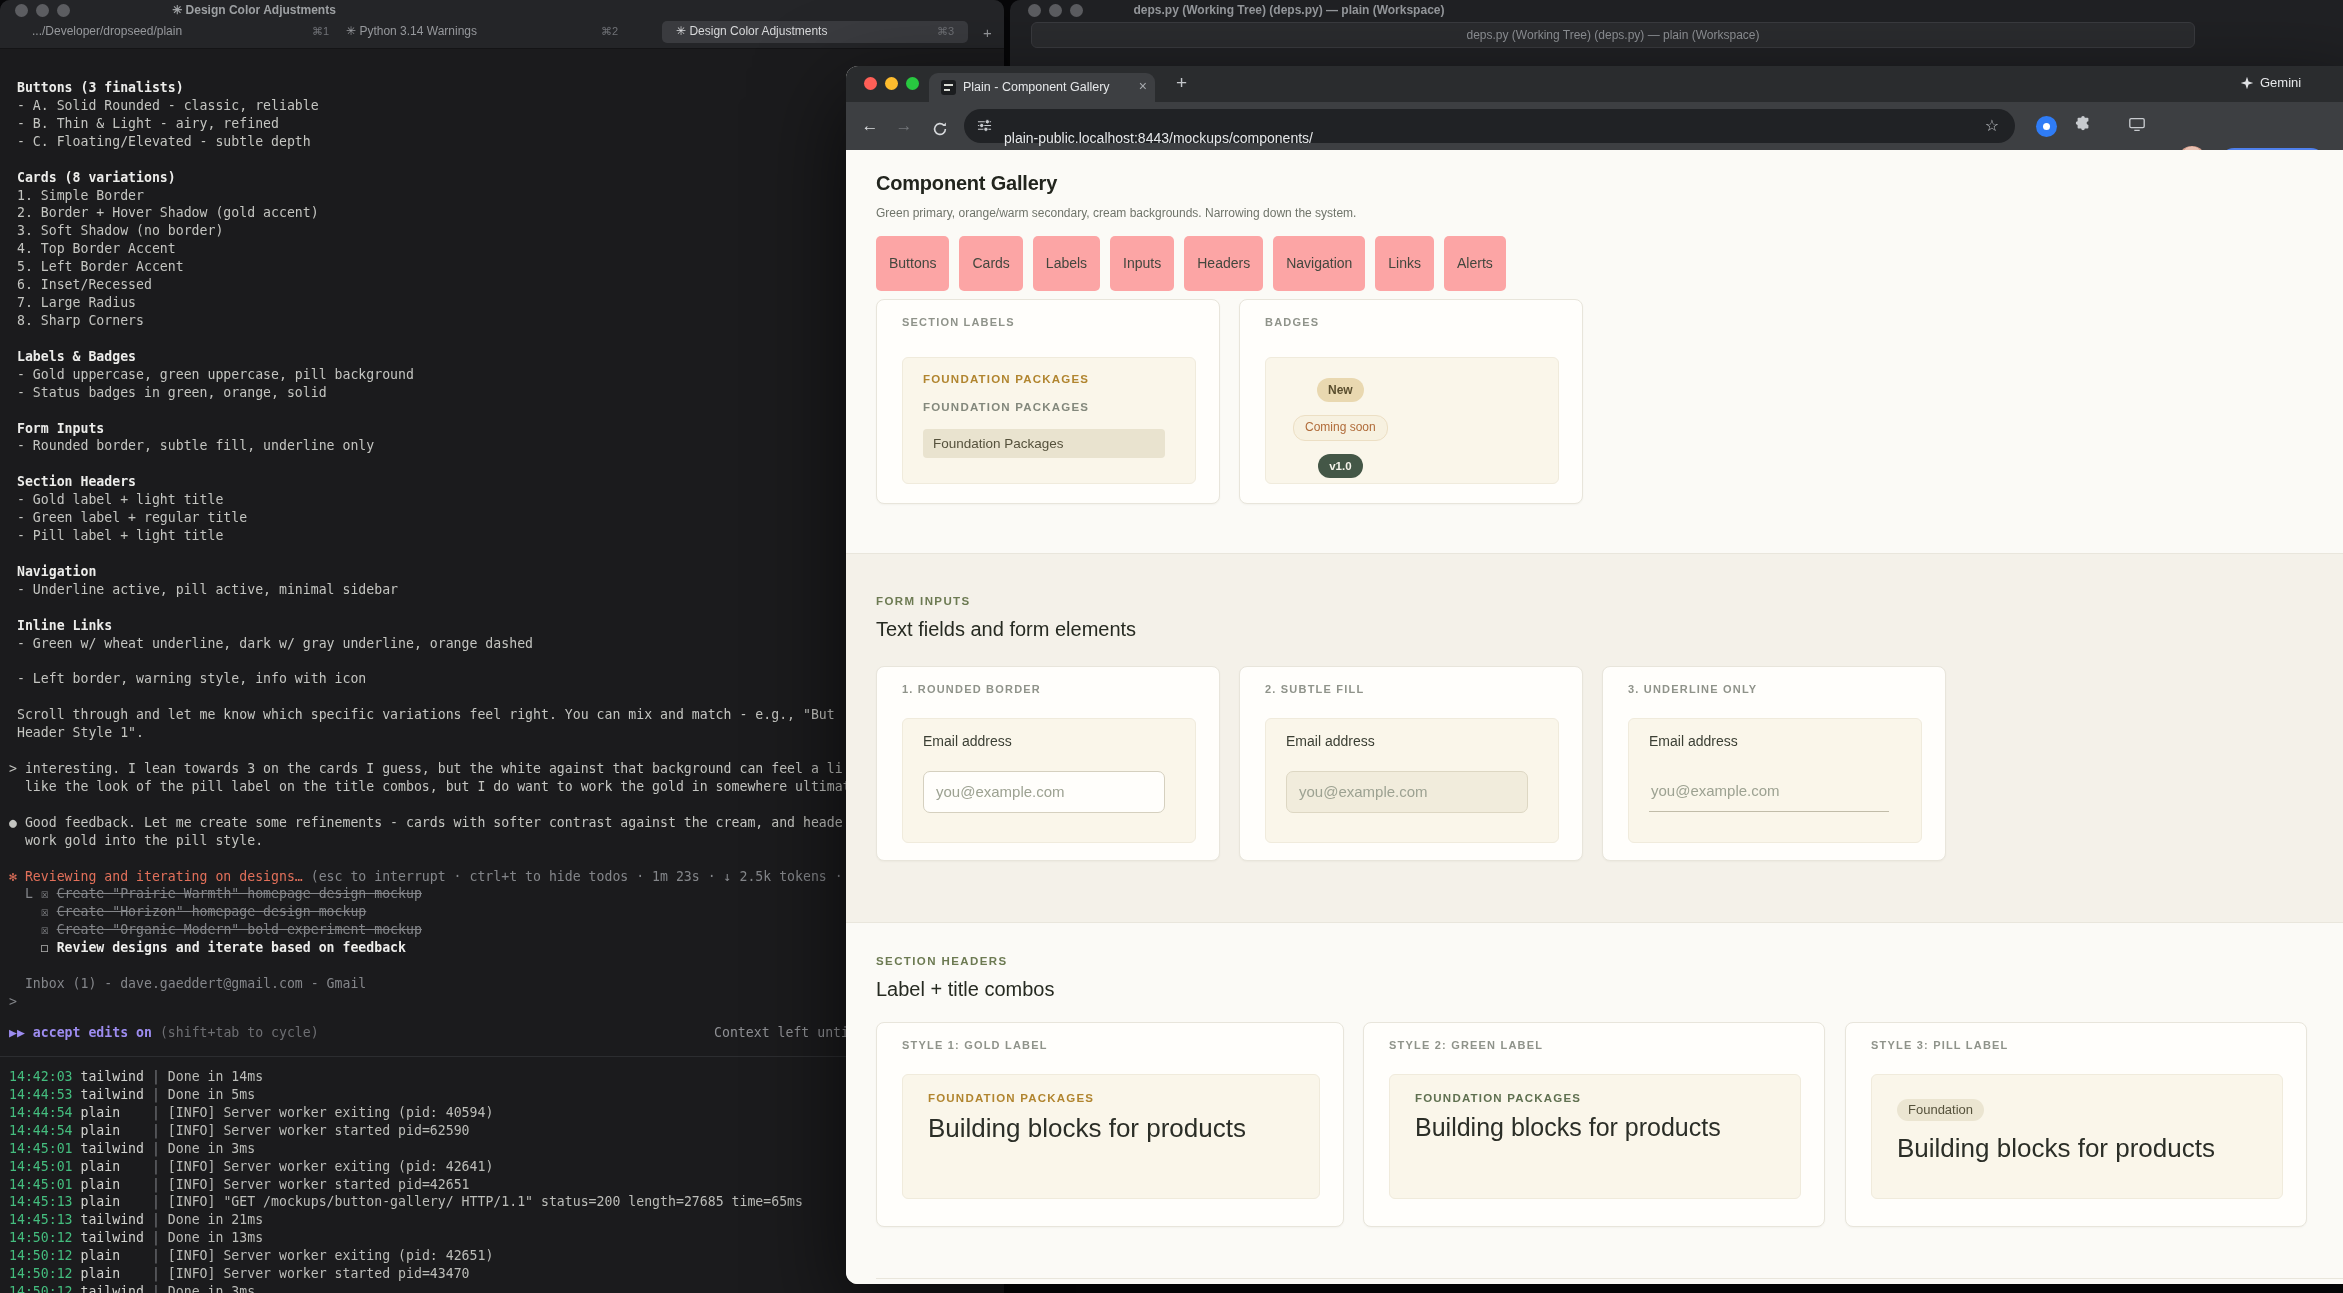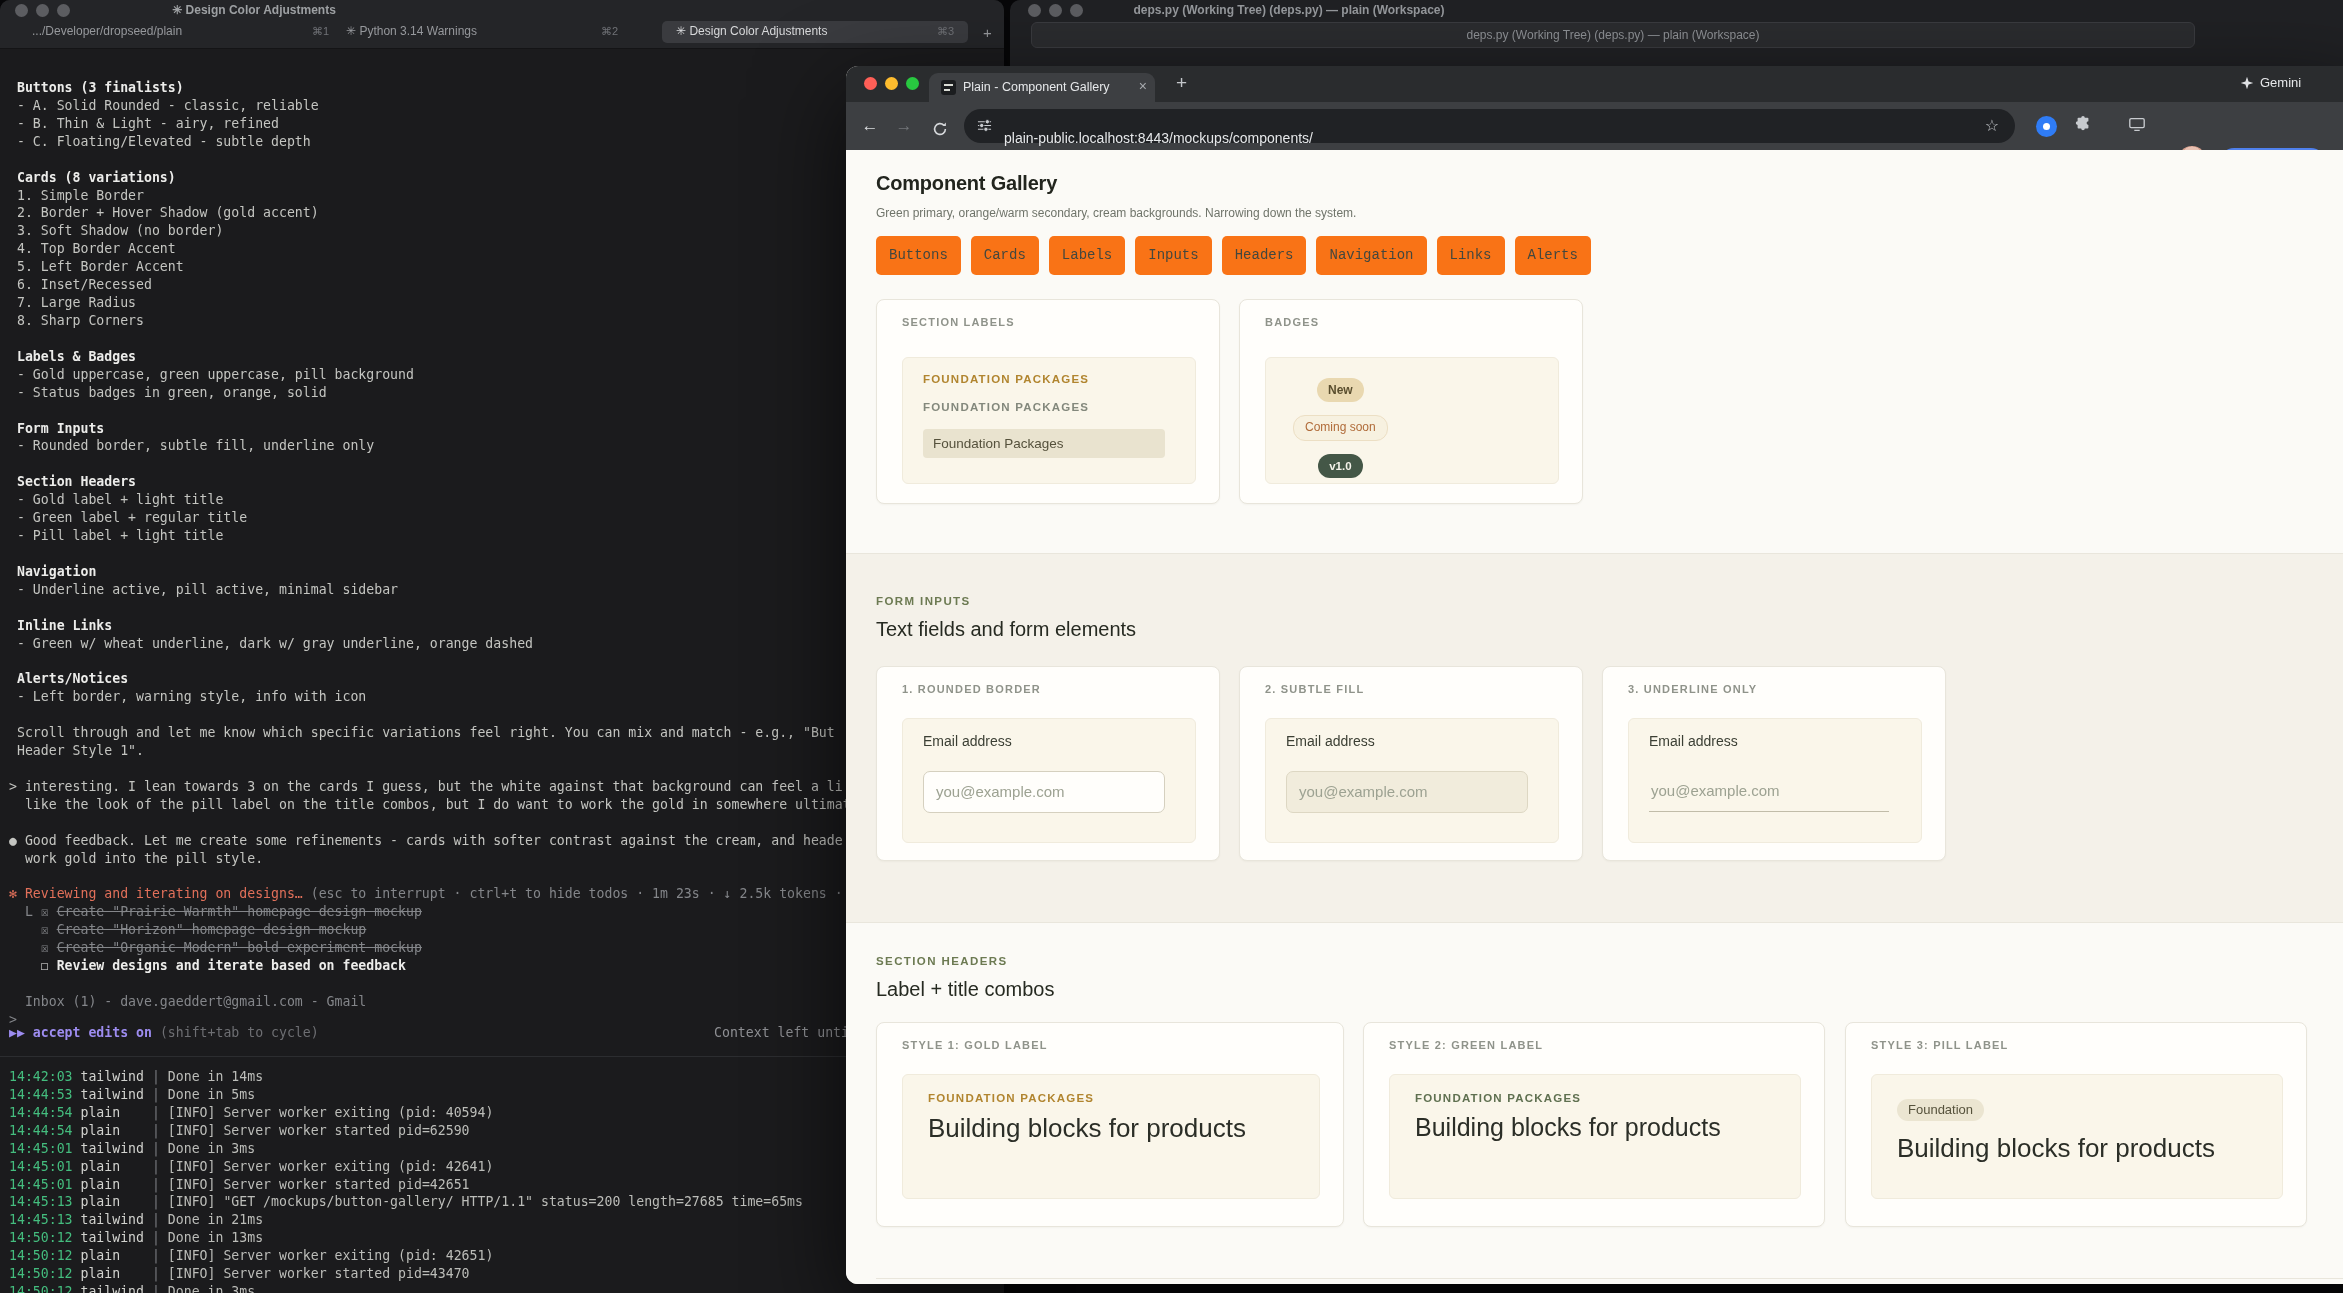--- a/index.html
+++ b/index.html
@@ -71,21 +71,21 @@
           background:radial-gradient(circle at 50% 38%,#e8c1b2 0 45%,#d9a290 46% 100%);}
   .b-update{position:absolute;left:1374px;top:46px;height:28px;line-height:28px;padding:0 12px;border-radius:14px;
             background:#4f80ec;color:#fff;font-size:12.5px;font-weight:bold;white-space:nowrap;}
   .b-menu{position:absolute;left:1474px;top:47px;font-size:17px;color:#d9dbde;}
   .b-content{position:absolute;left:0;top:84px;right:0;bottom:0;background:#fbfaf6;}
 
   
   .pg-title{position:absolute;left:30px;top:22px;font-size:20px;font-weight:bold;color:#22251e;letter-spacing:-.2px;}
   .pg-sub{position:absolute;left:30px;top:56px;font-size:12px;color:#6f746a;}
   .pg-nav{position:absolute;left:30px;top:86px;display:flex;gap:10px;}
-  .pill-btn{height:31px;line-height:31px;padding:4px 13px;background:#f97316;border-radius:5px;font-size:14px;color:#43473e;font-family:Liberation Mono, monospace;}
+  .pill-btn{height:31px;line-height:31px;padding:12px 13px;background:#fca5a5;border-radius:5px;font-size:14px;color:#43473e;}
   .card{position:absolute;background:#fffefb;border:1px solid #e8e5db;border-radius:8px;box-shadow:0 1px 2px rgba(40,40,30,.04);}
   .card-label{position:absolute;left:25px;top:16px;font-size:11px;font-weight:bold;letter-spacing:1.2px;color:#8f938a;}
   .sample-box{position:absolute;left:25px;background:#faf6ea;border:1px solid #f0ebdc;border-radius:6px;}
   .lab-gold{position:absolute;font-size:11.5px;font-weight:bold;letter-spacing:1.2px;color:#b1852f;}
   .lab-muted{position:absolute;font-size:11.5px;font-weight:bold;letter-spacing:1.2px;color:#83887c;}
   .lab-pillblock{position:absolute;left:20px;top:71px;width:242px;height:29px;background:#e9e3cf;border-radius:4px;}
   .lab-pillblock span{position:absolute;left:10px;line-height:29px;font-size:13.5px;color:#55513c;}
   .badge{height:24px;line-height:24px;border-radius:12px;padding:0 11px;font-size:12px;white-space:nowrap;}
   .badge.wheat{background:#e9d8b0;color:#5a4e2e;font-weight:bold;}
   .badge.coming{background:#f7f1e0;border:1px solid #ecdfc4;color:#b06b39;line-height:22px;}
@@ -161,21 +161,20 @@
       <div class="tl"><span> - Gold label + light title</span></div>
       <div class="tl"><span> - Green label + regular title</span></div>
       <div class="tl"><span> - Pill label + light title</span></div>
       <div class="tl">&nbsp;</div>
       <div class="tl"><span class="tl-b"> Navigation</span></div>
       <div class="tl"><span> - Underline active, pill active, minimal sidebar</span></div>
       <div class="tl">&nbsp;</div>
       <div class="tl"><span class="tl-b"> Inline Links</span></div>
       <div class="tl"><span> - Green w/ wheat underline, dark w/ gray underline, orange dashed</span></div>
       <div class="tl">&nbsp;</div>
-      <div class="tl"><span class="tl-b"> Alerts/Notices</span></div>
       <div class="tl"><span> - Left border, warning style, info with icon</span></div>
       <div class="tl">&nbsp;</div>
       <div class="tl"><span> Scroll through and let me know which specific variations feel right. You can mix and match - e.g., "But</span></div>
       <div class="tl"><span> Header Style 1".</span></div>
       <div class="tl">&nbsp;</div>
       <div class="tl"><span>&gt; interesting. I lean towards 3 on the cards I guess, but the white against that background can feel a li</span></div>
       <div class="tl"><span>  like the look of the pill label on the title combos, but I do want to work the gold in somewhere ultimat</span></div>
       <div class="tl">&nbsp;</div>
       <div class="tl"><span>● Good feedback. Let me create some refinements - cards with softer contrast against the cream, and heade</span></div>
       <div class="tl"><span>  work gold into the pill style.</span></div>

